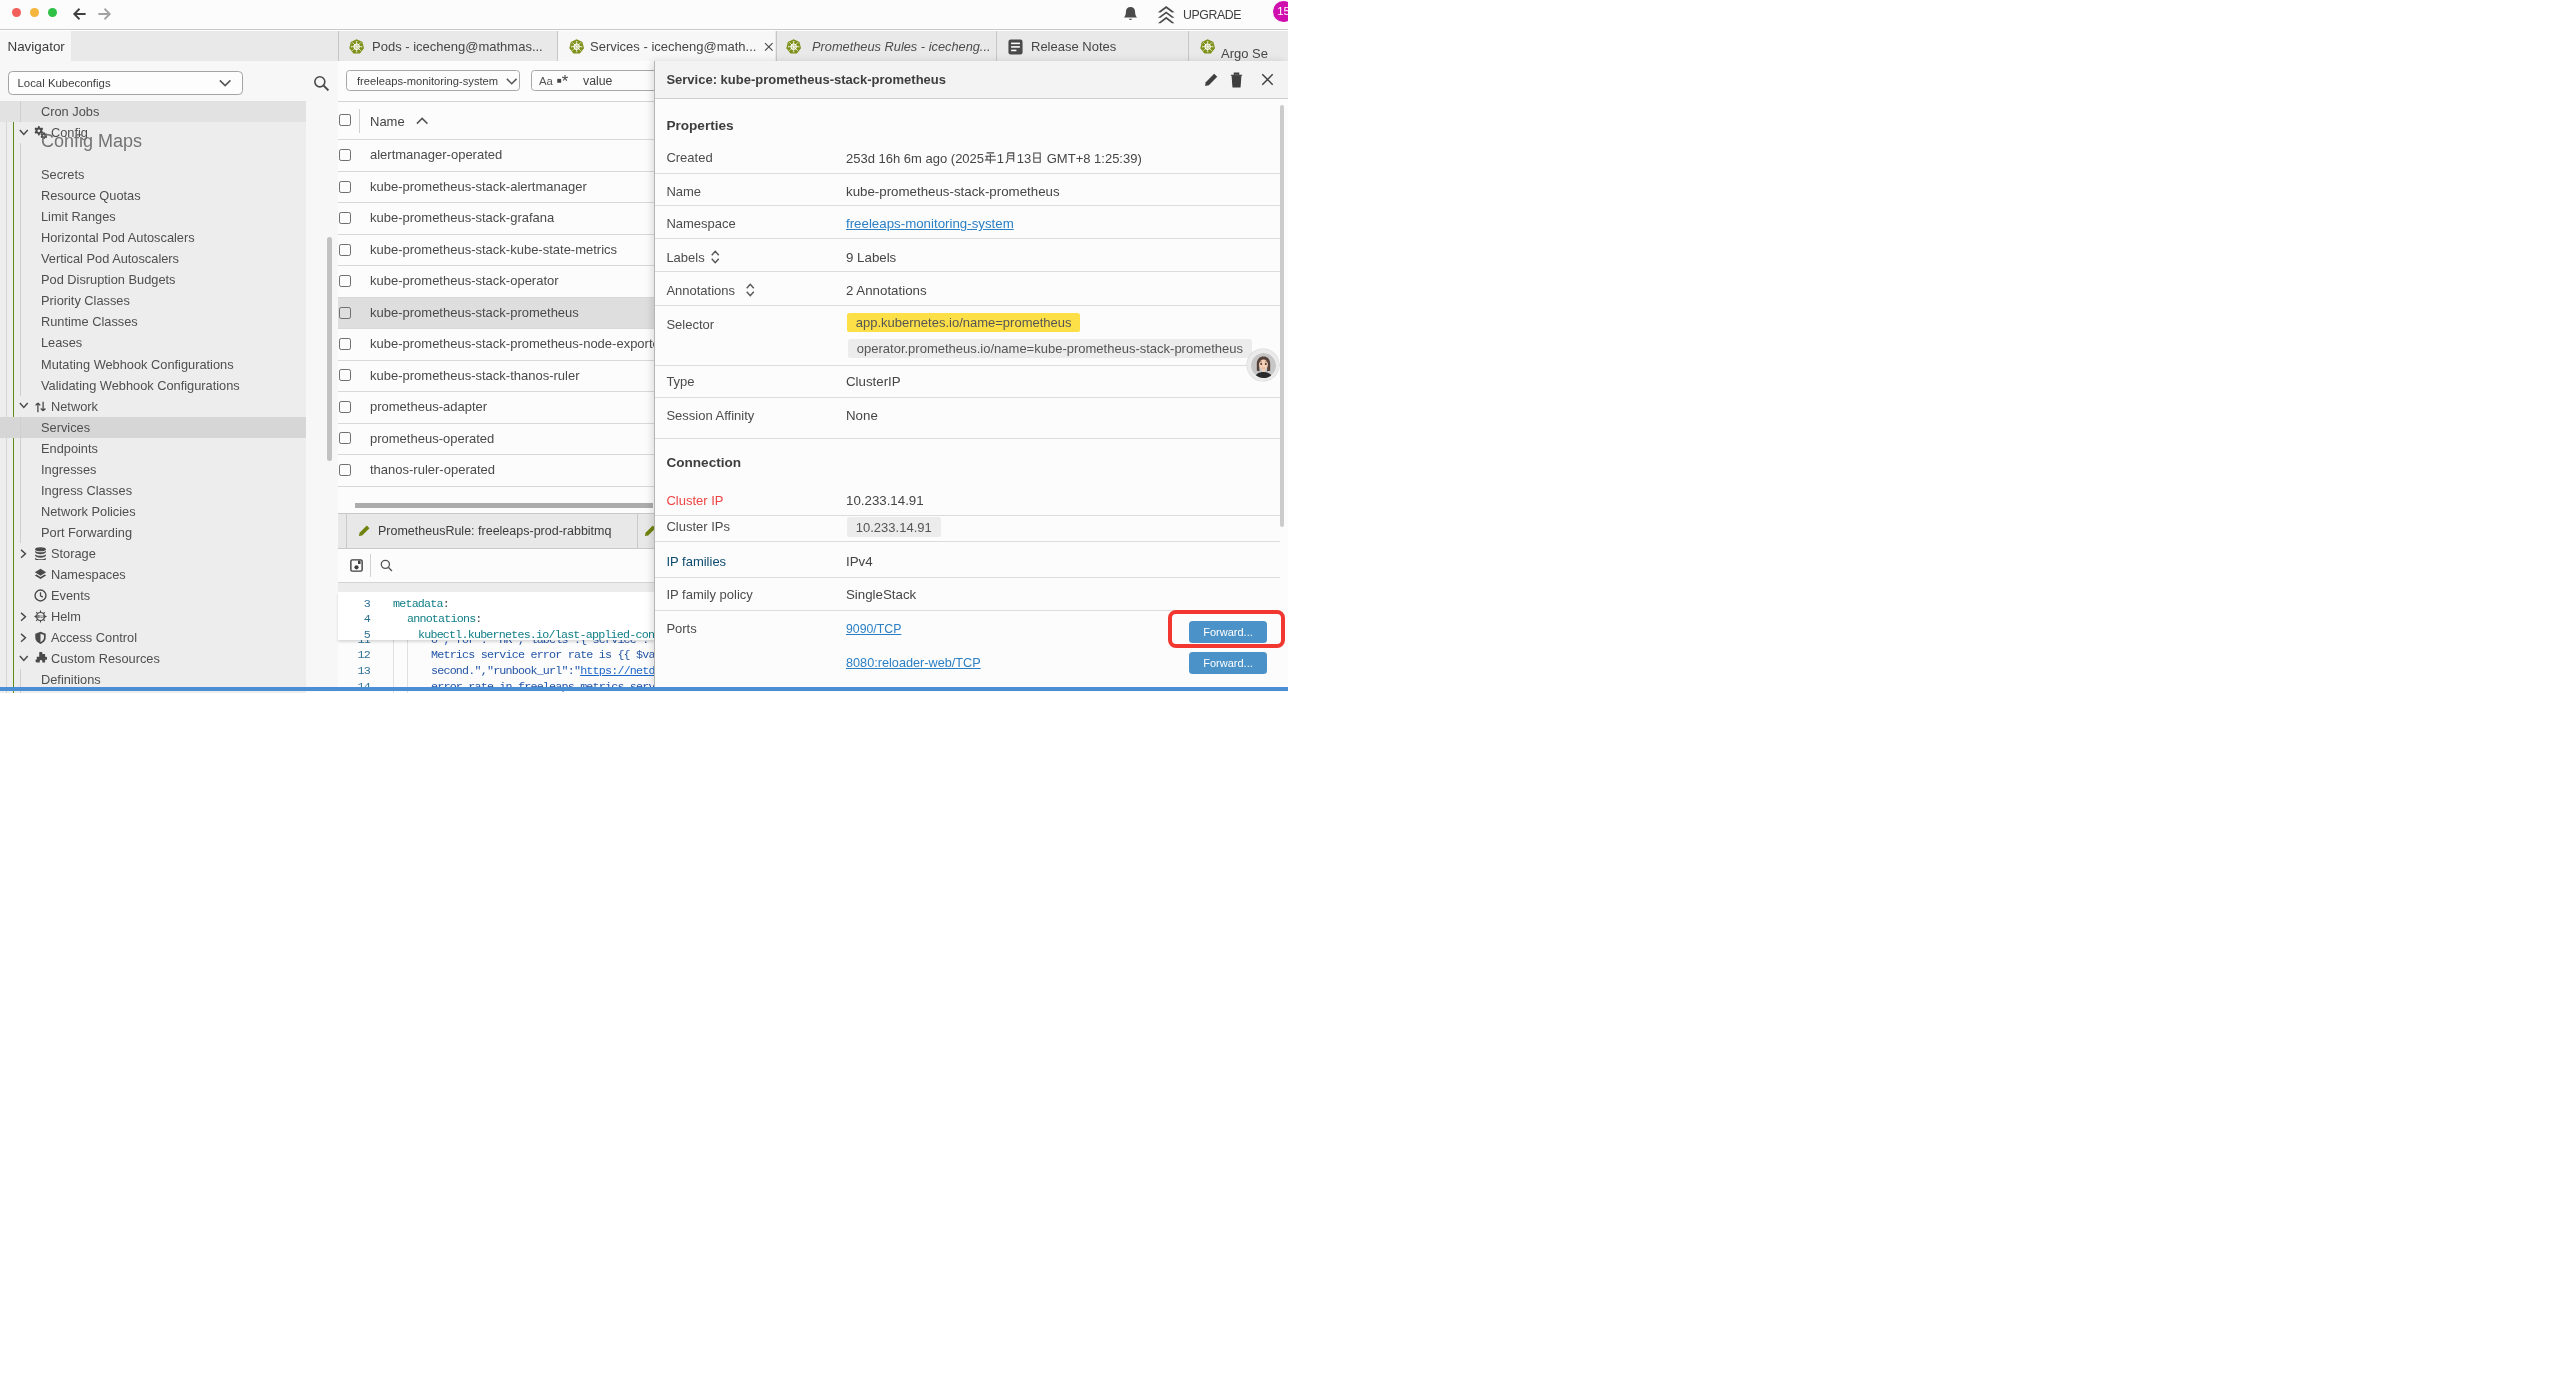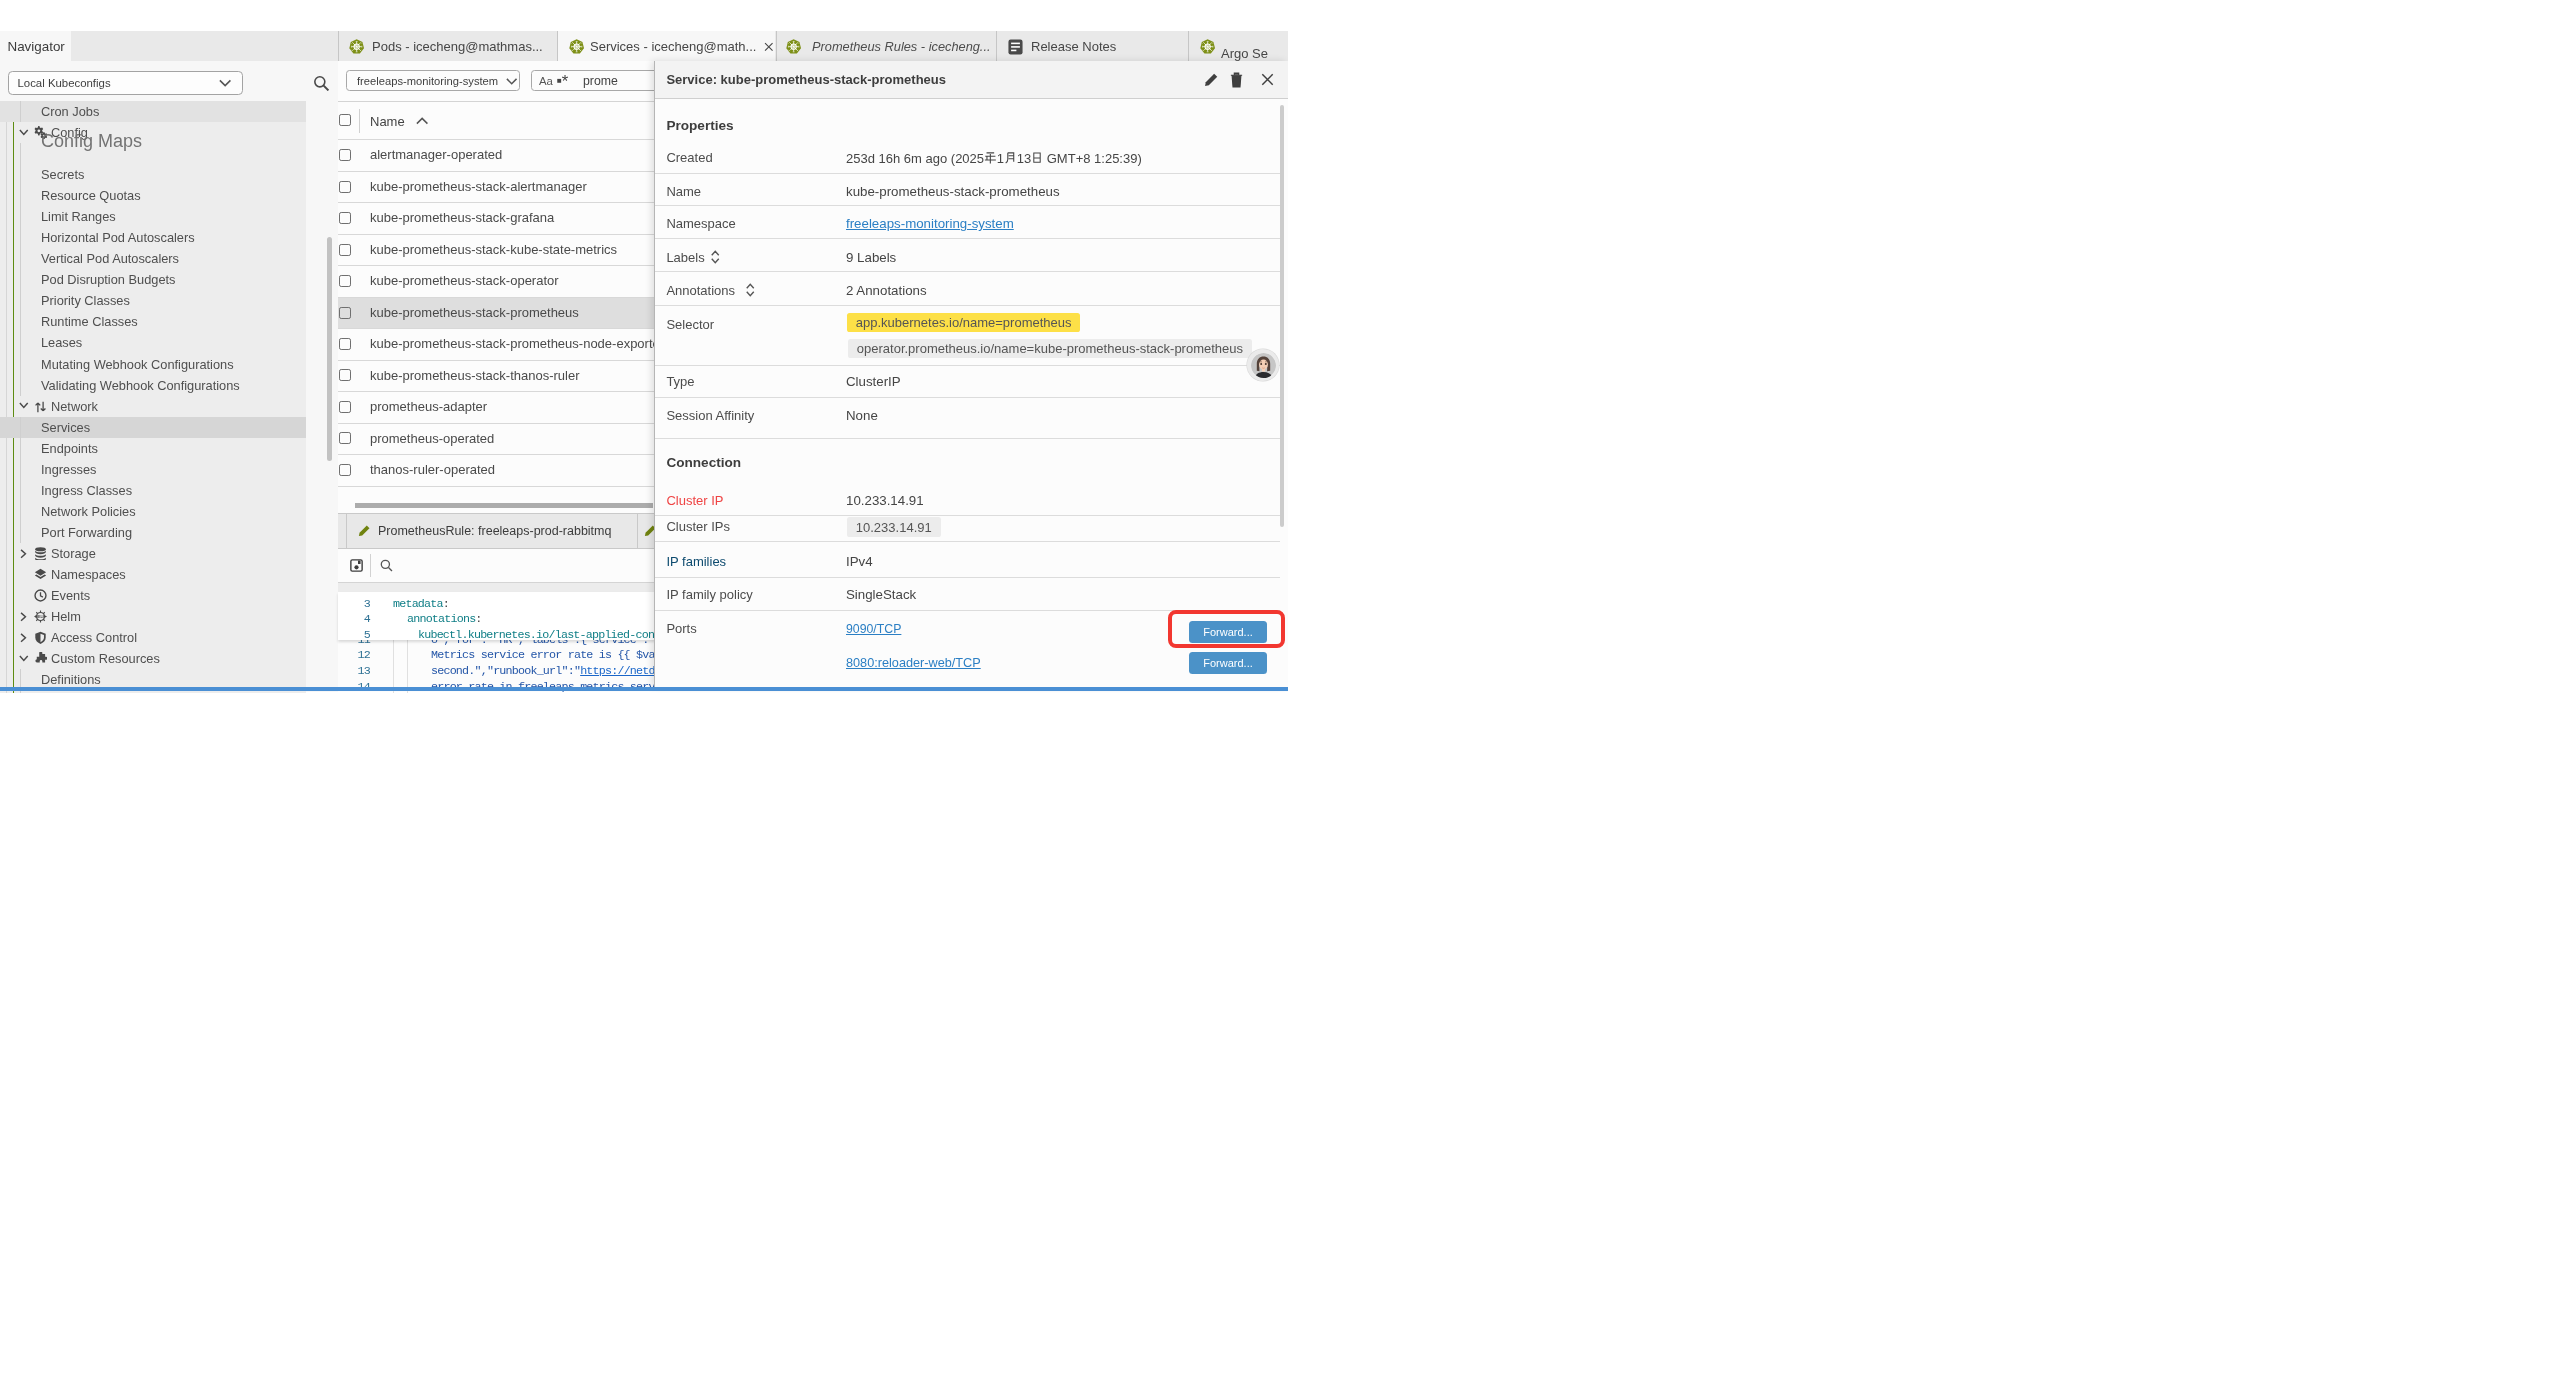--- a/index.html
+++ b/index.html
@@ -6,20 +6,44 @@
   font-family:"Liberation Sans",sans-serif;-webkit-font-smoothing:antialiased;}
 .abs{position:absolute;}
 #page{position:relative;width:1288px;height:693px;overflow:hidden;}
 .tl{position:absolute;border-radius:50%;width:8.8px;height:8.8px;top:8.2px;}
 .vc{display:flex;align-items:center;}
 .ell{white-space:nowrap;overflow:hidden;}
 </style></head>
 <body>
 <div id="page">
 
+<div class="abs" id="titlebar" style="left:0;top:0;width:1288px;height:30px;background:#fcfcfc;border-bottom:0.9px solid #c9c9c9;">
+  <div class="tl" style="left:12px;background:#f3605b;"></div>
+  <div class="tl" style="left:30px;background:#f6b53c;"></div>
+  <div class="tl" style="left:48px;background:#2fc146;"></div>
+  <svg class="abs" style="left:72px;top:6.6px" width="15" height="14" viewBox="0 0 17 16">
+        <path d="M15.5 8H2.5M8.5 2L2.5 8l6 6" fill="none" stroke="#3f3f3f" stroke-width="2.1"></path>
+      </svg>
+  <svg class="abs" style="left:97px;top:6.6px" width="15" height="14" viewBox="0 0 17 16">
+        <path d="M1.5 8h13M8.5 2l6 6-6 6" fill="none" stroke="#a2a2a2" stroke-width="2.1"></path>
+      </svg>
+
+  <svg class="abs" style="left:1123px;top:5.7px" width="15" height="16.7" viewBox="0 0 17 19">
+        <path d="M8.5 1.2c-3.1 0-5.2 2.3-5.2 5.4 0 3.8-1.3 5.6-2.3 6.6h15c-1-1-2.3-2.8-2.3-6.6 0-3.1-2.1-5.4-5.2-5.4z" fill="#4a4a4a"></path>
+        <path d="M6.6 14.5a2 2 0 0 0 3.8 0z" fill="#4a4a4a"></path>
+      </svg>
+
+  <svg class="abs" style="left:1157px;top:6.1px" width="18.4" height="17.5" viewBox="0 0 21 20">
+        <path d="M10.5 0L20 7.2l-3 .1-6.5-4.8L4 7.3l-3-.1z" fill="#4a4a4a"></path>
+        <path d="M10.5 6.2L20 13.4l-3 .1-6.5-4.8L4 13.5l-3-.1z" fill="#4a4a4a"></path>
+        <path d="M10.5 12.4L20 19.6l-3 .1-6.5-4.8L4 19.7l-3-.1z" fill="#4a4a4a"></path>
+      </svg>
+  <div class="abs" style="left:1183px;top:7.5px;font-size:12.3px;letter-spacing:-0.4px;color:#3e3e3e;">UPGRADE</div>
+  <div class="abs" style="left:1273px;top:0.9px;width:21px;height:21px;border-radius:50%;background:#cf0fae;color:#fff;font-size:11.4px;display:flex;align-items:center;justify-content:center;">15</div>
+</div>
 
 <div class="abs" id="tabstrip" style="left:0;top:31px;width:1288px;height:31px;background:#e9e9e9;border-bottom:0.9px solid #c6c6c6;">
   <div class="abs" style="left:0;top:0;width:71px;height:31px;background:#f7f7f7;"></div>
   <div class="abs vc" style="left:7.5px;top:0;height:30px;font-size:13.4px;color:#3c3c3c;">Navigator</div>
 
   <div class="abs" style="left:338px;top:0;width:0.9px;height:31px;background:#c6c6c6;"></div>
 
   <div class="abs" style="left:557px;top:0;width:0.9px;height:31px;background:#c6c6c6;"></div>
   <div class="abs" style="left:558px;top:0;width:217px;height:32px;background:#f7f7f7;"></div>
   <div class="abs" style="left:776px;top:0;width:0.9px;height:31px;background:#c6c6c6;"></div>
@@ -222,21 +246,21 @@
   <div class="abs vc" style="left:19px;top:9px;height:21.4px;font-size:11.2px;color:#3f3f3f;">freeleaps-monitoring-system</div>
   <svg class="abs" style="left:168px;top:17px" width="11.4" height="7" viewBox="0 0 13 8">
         <path d="M1 1l5.5 5.5L12 1" fill="none" stroke="#555" stroke-width="1.7"></path>
       </svg>
   <div class="abs" style="left:193px;top:9px;width:757px;height:21.4px;border:1.1px solid #a8a8a8;border-radius:3.5px;"></div>
   <div class="abs vc" style="left:201px;top:9px;height:21.4px;font-size:11.4px;color:#555;">Aa</div>
   <div class="abs vc" style="left:219px;top:9px;height:21.4px;font-size:13px;color:#444;">
         <span style="font-size:8px;">■</span>
         <span style="font-size:16.7px;position:relative;top:1.8px;">*</span>
       </div>
-  <div class="abs vc" style="left:245px;top:9px;height:21.4px;font-size:12.3px;color:#444;">prome</div>
+  <div class="abs vc" style="left:245px;top:9px;height:21.4px;font-size:12.3px;color:#444;">value</div>
 
   <div class="abs" style="left:1.3px;top:53px;width:12px;height:12px;border:1.4px solid #6f6f6f;border-radius:2.2px;"></div>
   <div class="abs" style="left:21px;top:48px;width:0.9px;height:24px;background:#d0d0d0;"></div>
   <div class="abs" style="left:32px;top:53px;font-size:13px;color:#444;">Name</div>
   <svg class="abs" style="left:78px;top:56px" width="12.3" height="8" viewBox="0 0 14 9">
         <path d="M1 7.5l6-6 6 6" fill="none" stroke="#555" stroke-width="1.7"></path>
       </svg>
   <div class="abs" style="left:0;top:78px;width:950px;height:0.9px;background:#d8d8d8;"></div>
   <div id="tablerows">
         <div class="abs" style="left:0;top:110px;width:950px;height:0.9px;background:#d8d8d8;"></div>

